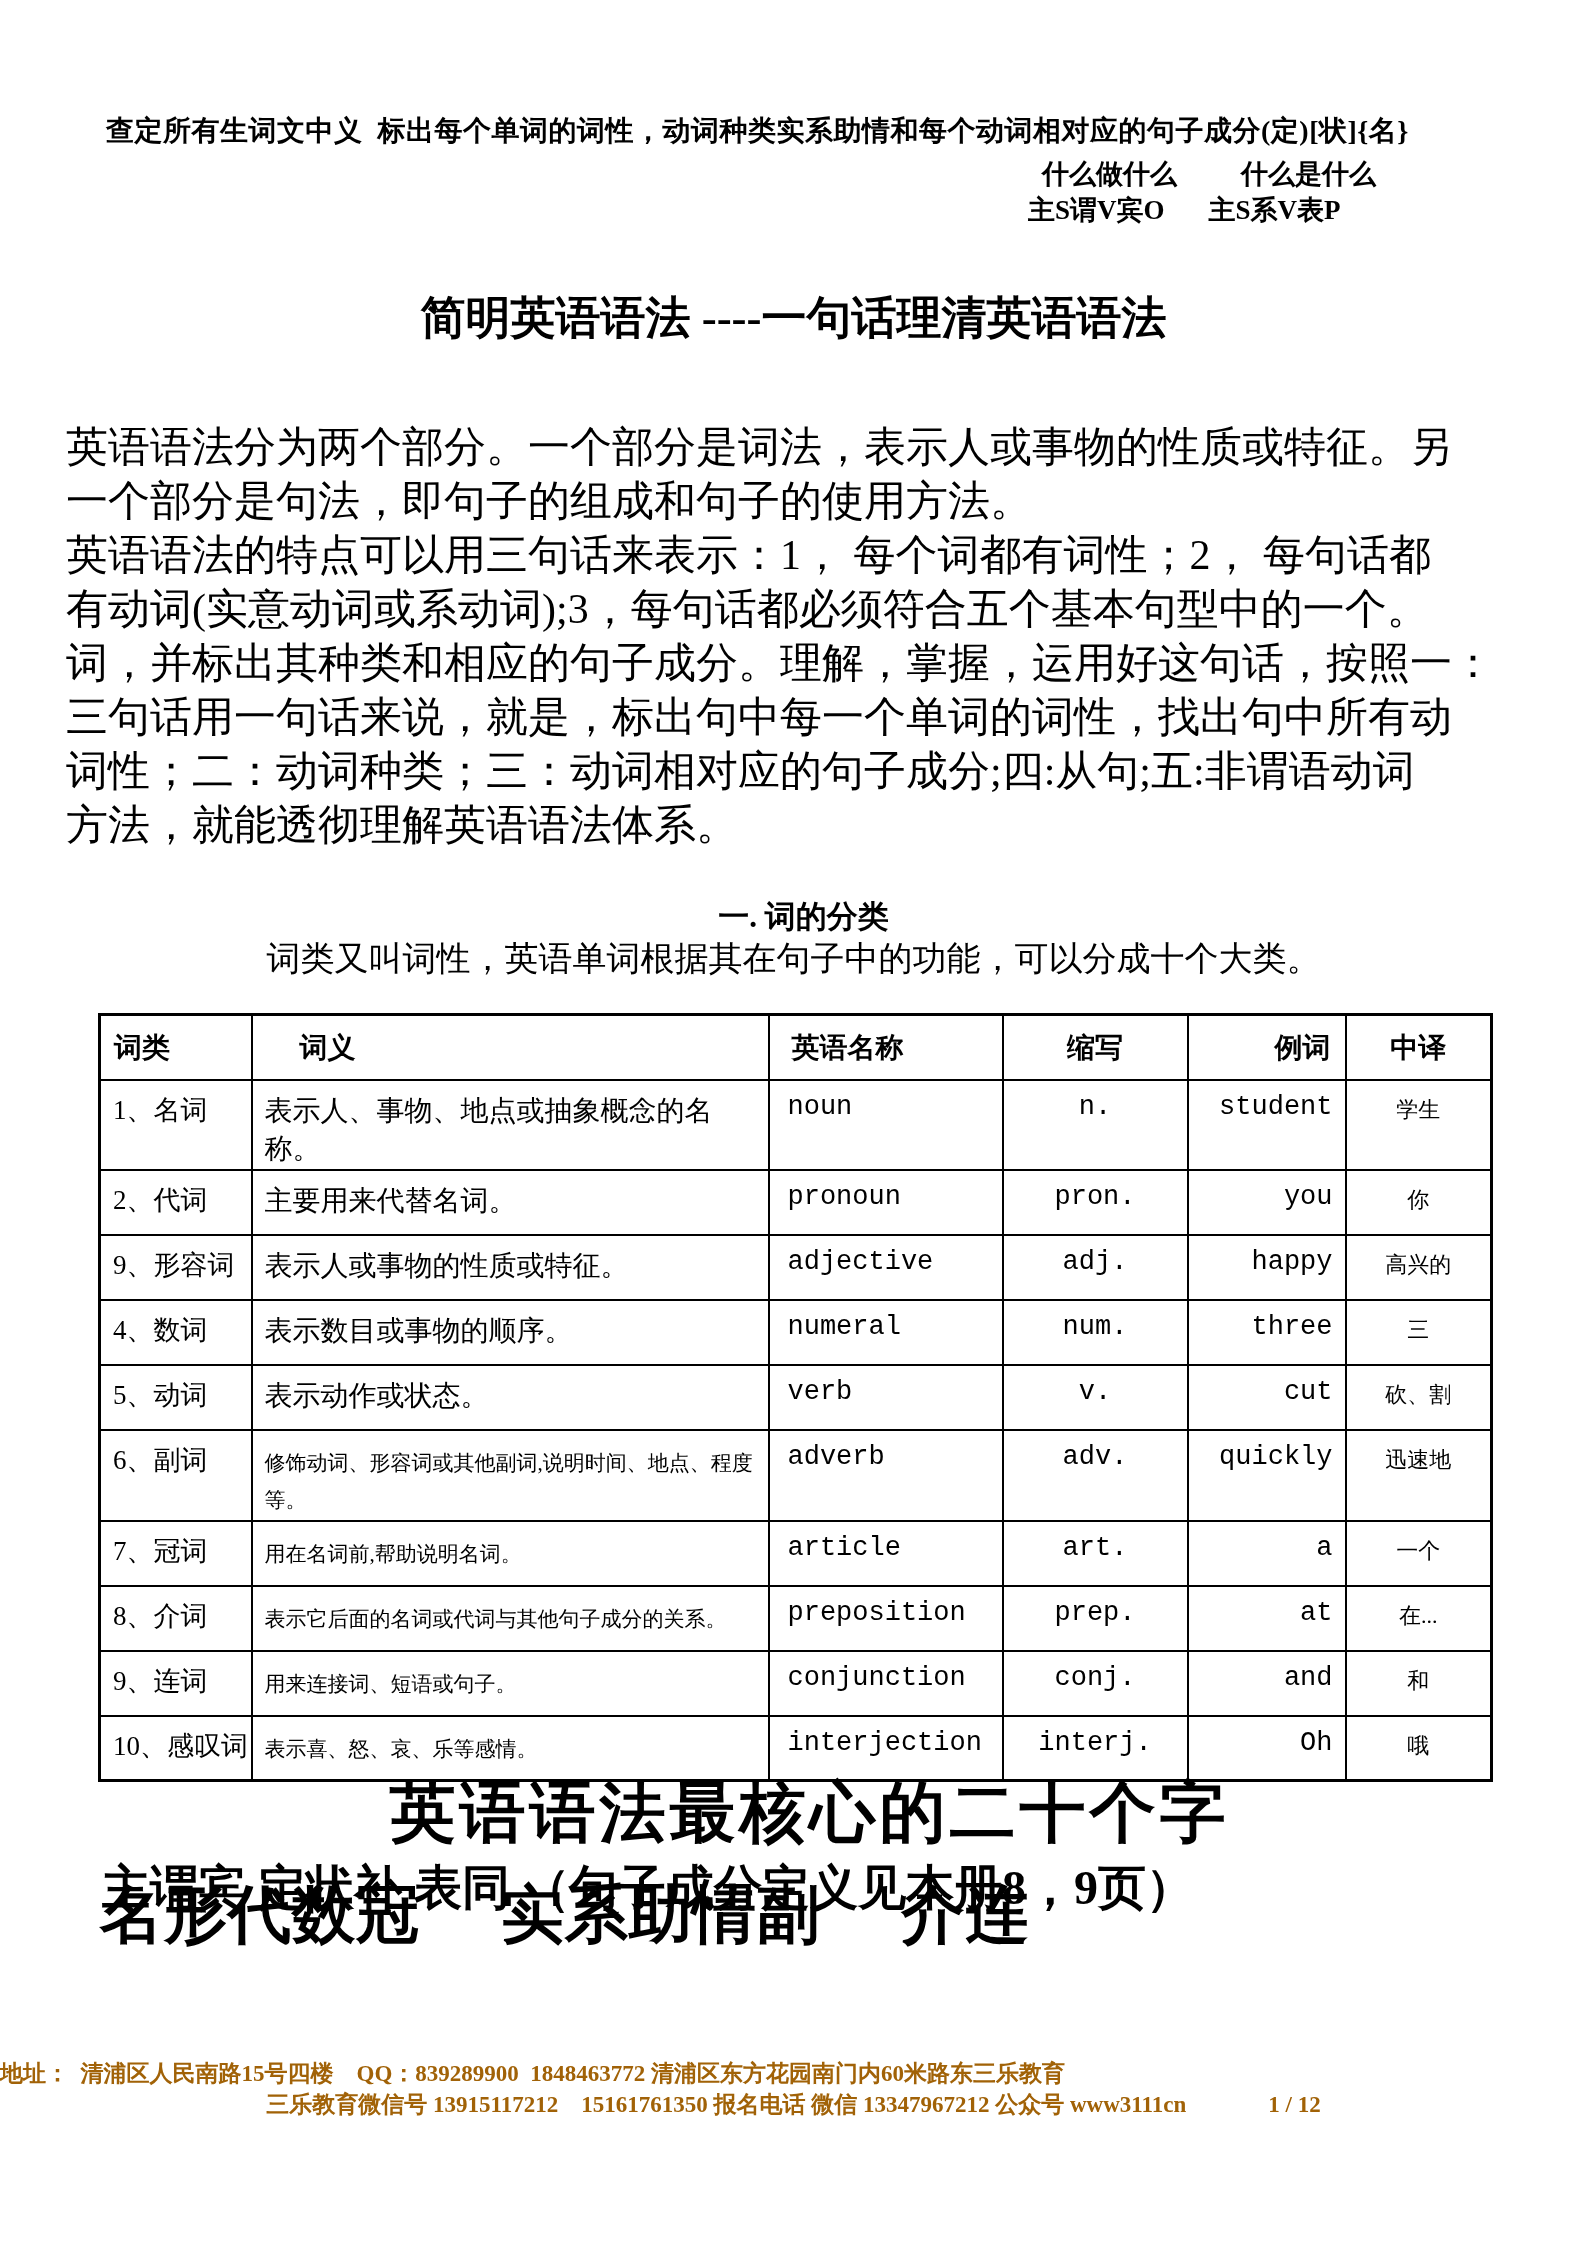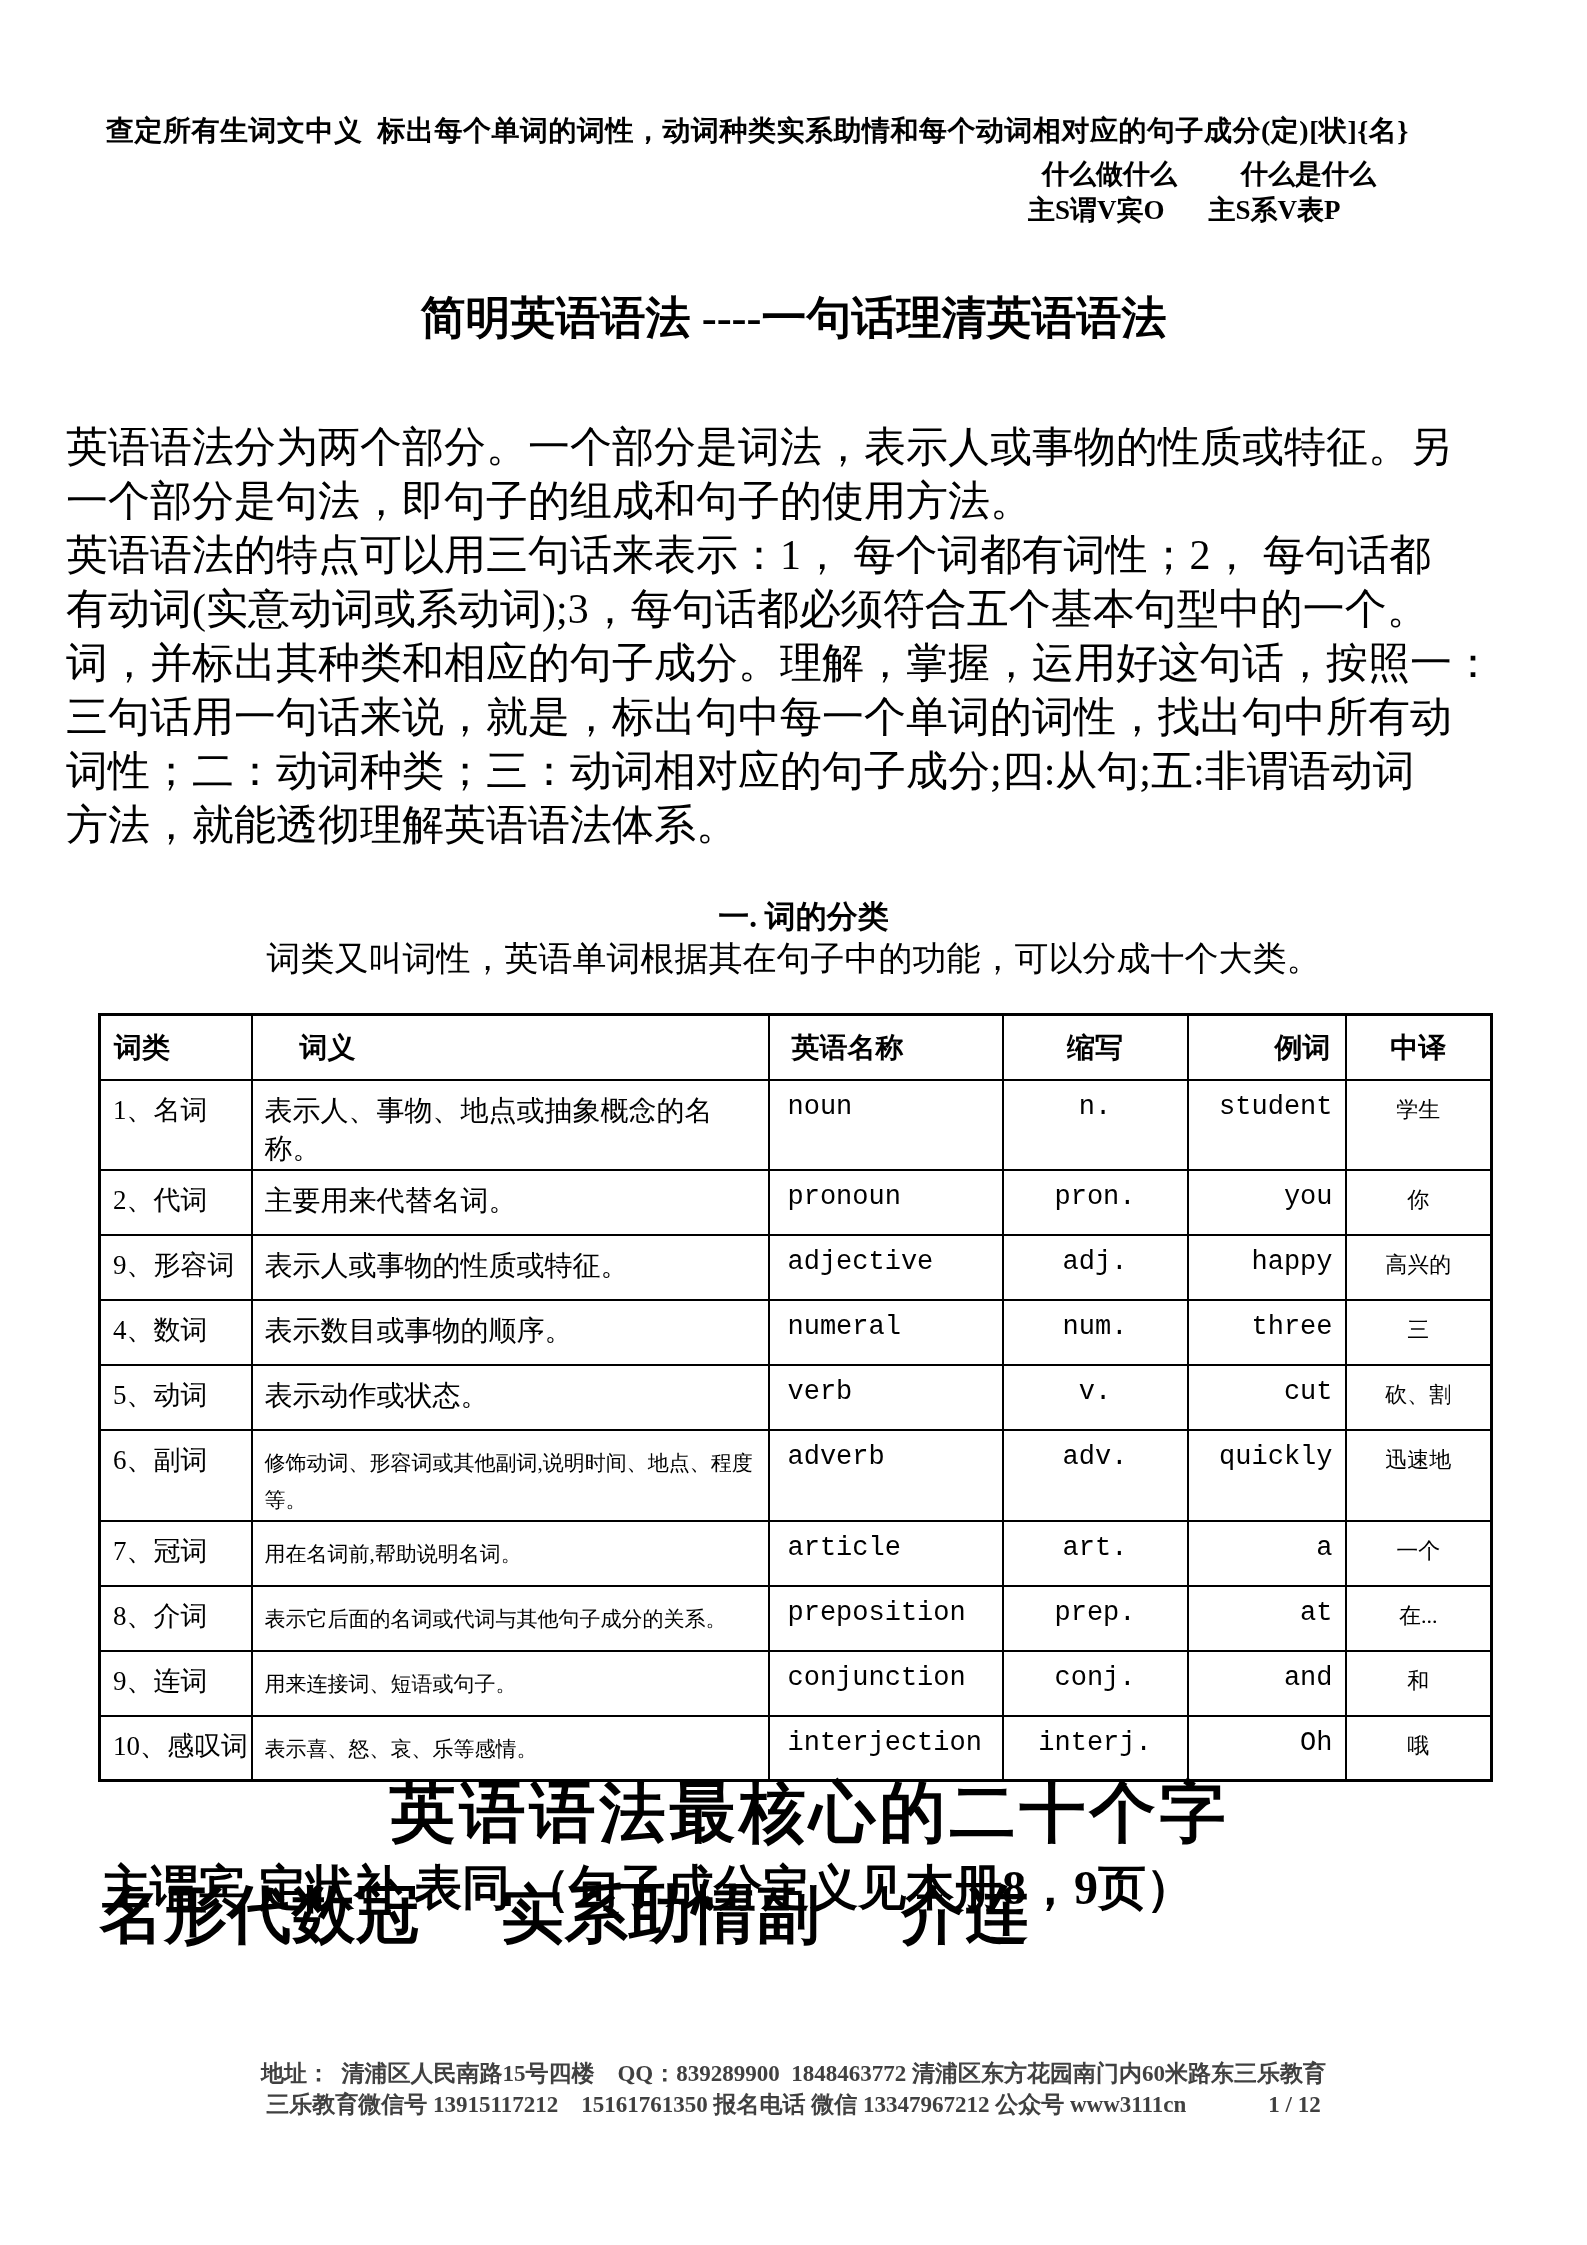--- a/index.html
+++ b/index.html
@@ -96,21 +96,21 @@
     font-size:63px; font-weight:900; letter-spacing:1px;
   }
   .core-line2 {
     position:absolute; left:102px; top:1856px;
     font-size:48px; font-weight:600;
   }
 
   
   .footer {
     position:absolute; left:0; top:2058px; width:100%;
-    text-align:center; font-size:23px; font-weight:600; color:#404040;
+    font-size:23px; font-weight:600; color:#a16207;
     line-height:31px;
   }
   .footer-line2 { display:flex; justify-content:center; align-items:baseline; gap:50px; }
   .page-num { font-weight:800;margin-left:32px; }
 </style>
 </head>
 <body>
 
 <div class="page">
 

